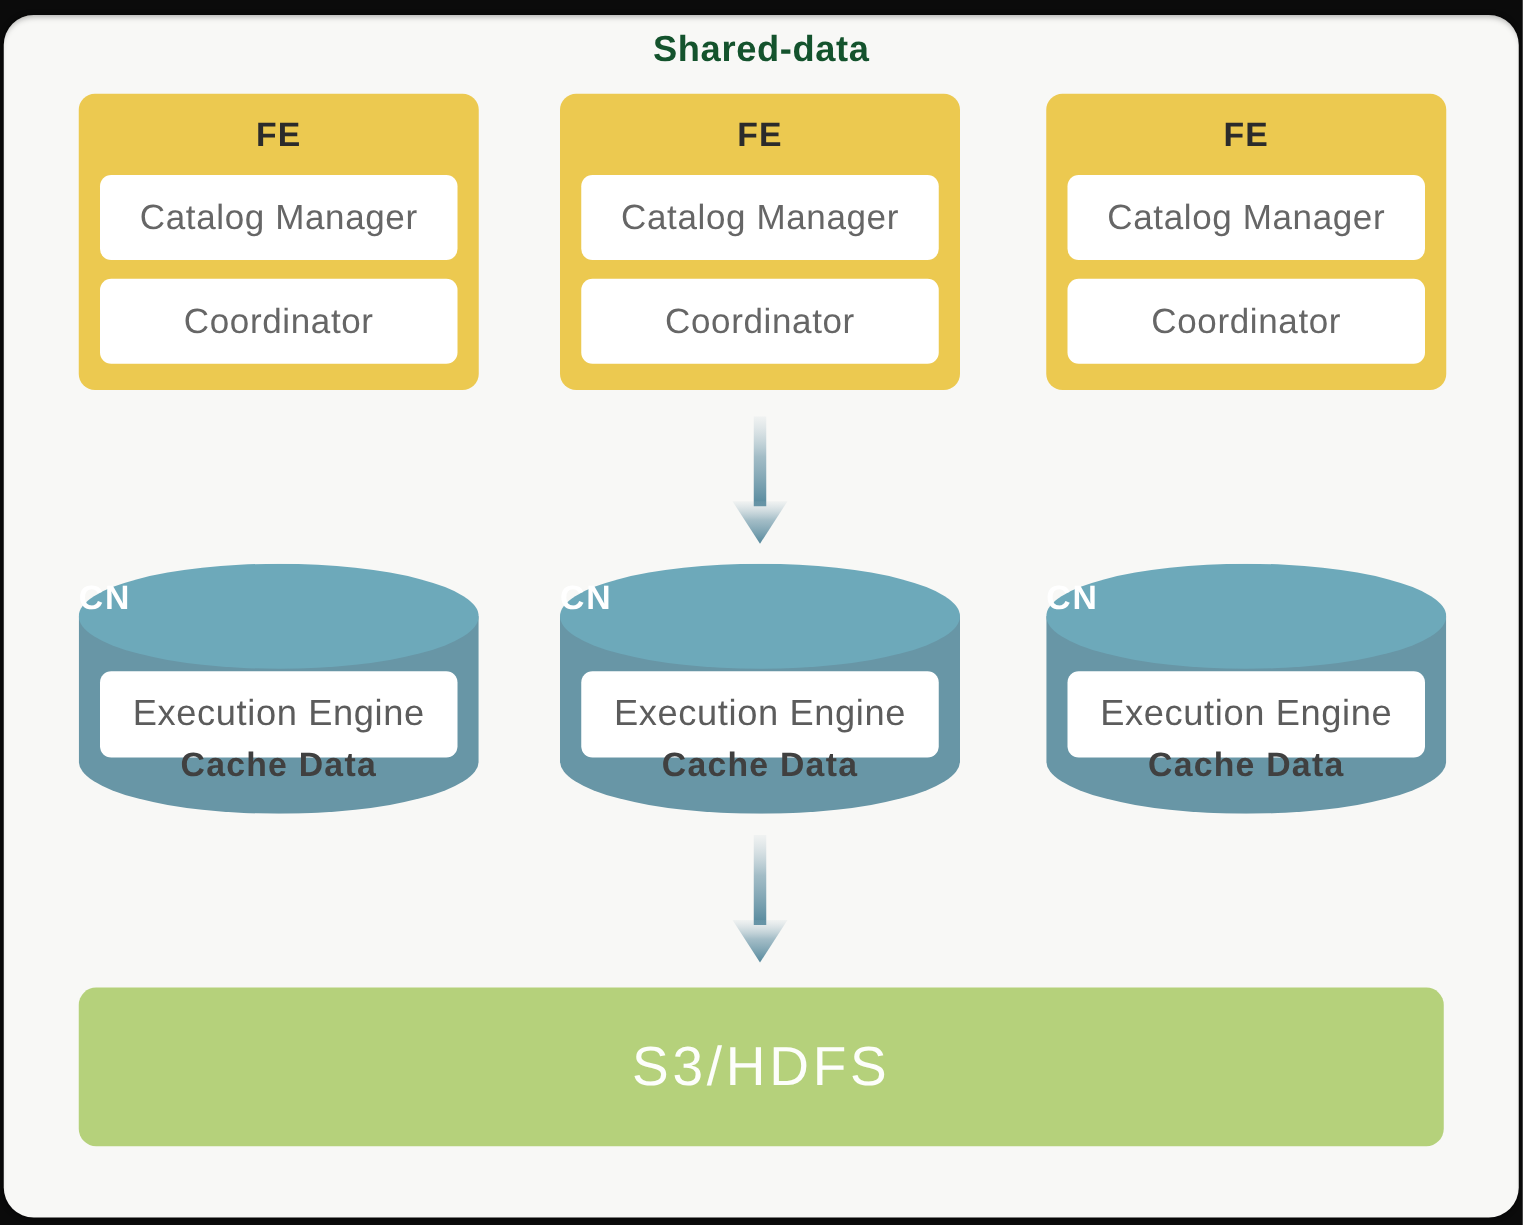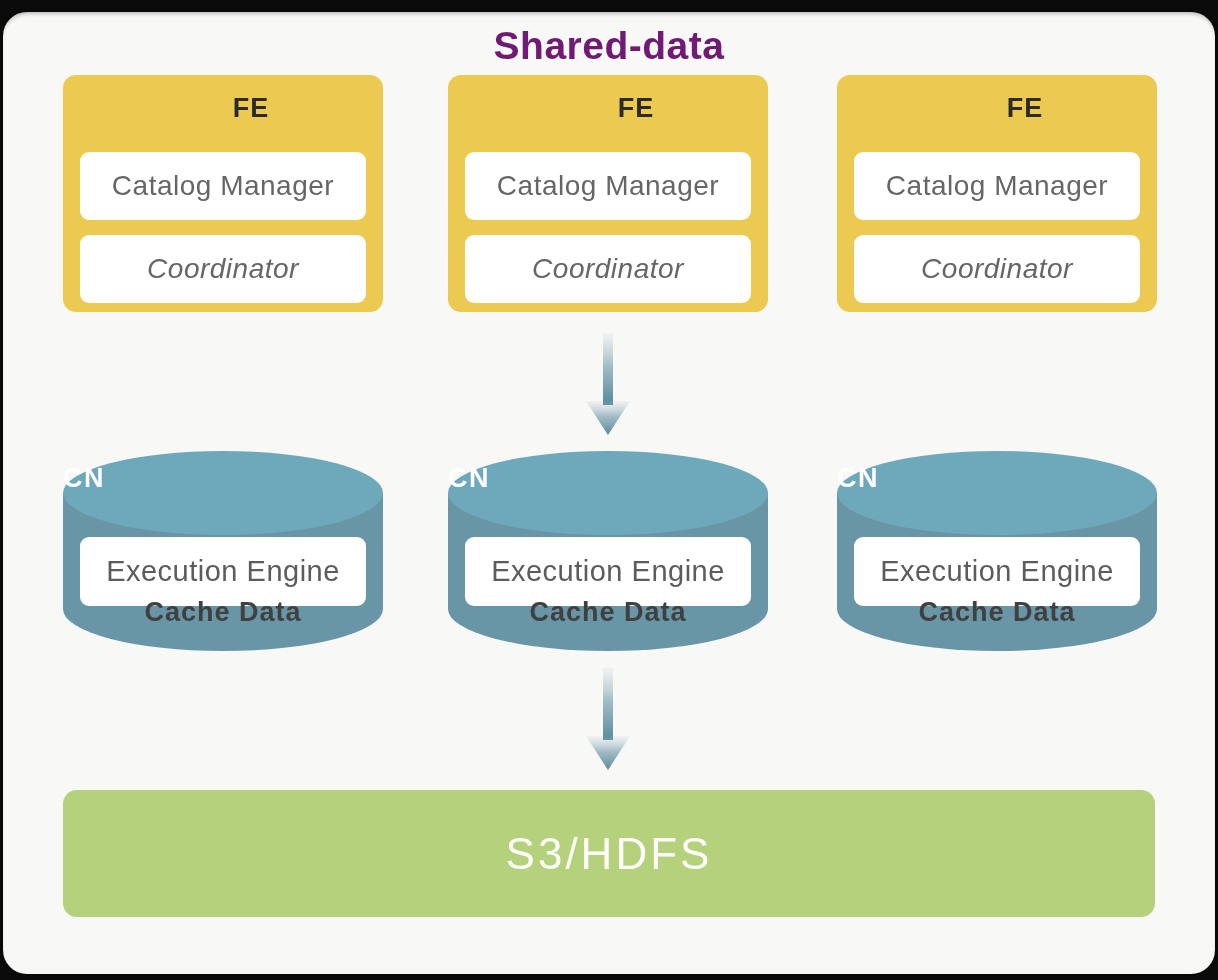--- a/index.html
+++ b/index.html
@@ -25,23 +25,23 @@
     background: #f8f8f6;
     border-radius: 24px;
     box-shadow: inset 0 4px 5px -3px rgba(0,0,0,0.35), 0 0 4px rgba(0,0,0,0.6);
   }
   .diagram-title {
     position: absolute;
     left: 0;
     top: 12px;
     width: 100%;
     text-align: center;
-    font-size: 39px;
-    font-weight: bold;
-    color: #701a75;
+    font-size: 29px;
+    font-weight: bold;
+    color: #14532d;
     letter-spacing: 0.5px;
   }
   
   .fe-node {
     position: absolute;
     top: 63px; 
     width: 320px;
     height: 237px;
     background: #ecc950;
     border-radius: 13px;
@@ -51,39 +51,37 @@
   .fe-node.col-2 { left: 834px; }
   .fe-label {
     position: absolute;
     top: 18px;
     width: 100%;
     text-align: center;
     font-size: 27px;
     font-weight: bold;
     color: #2b2b2b;
     letter-spacing: 1px;
-    margin-left: 28px;
   }
   .fe-component {
     position: absolute;
     left: 17px;
     width: 286px;
     height: 68px;
     background: #ffffff;
     border-radius: 9px;
     display: flex;
     align-items: center;
     justify-content: center;
     font-size: 28px;
     color: #666666;
     letter-spacing: 0.5px;
-    margin-top: 12px;
   }
   .fe-component.row-0 { top: 65px; }
-  .fe-component.row-1 { top: 148px; font-style: italic; }
+  .fe-component.row-1 { top: 148px; }
   
   .down-arrow {
     position: absolute;
     width: 48px;
     height: 104px;
     left: 581px; 
   }
   .down-arrow.arrow-0 { top: 321px; } 
   .down-arrow.arrow-1 { top: 656px; } 
   

